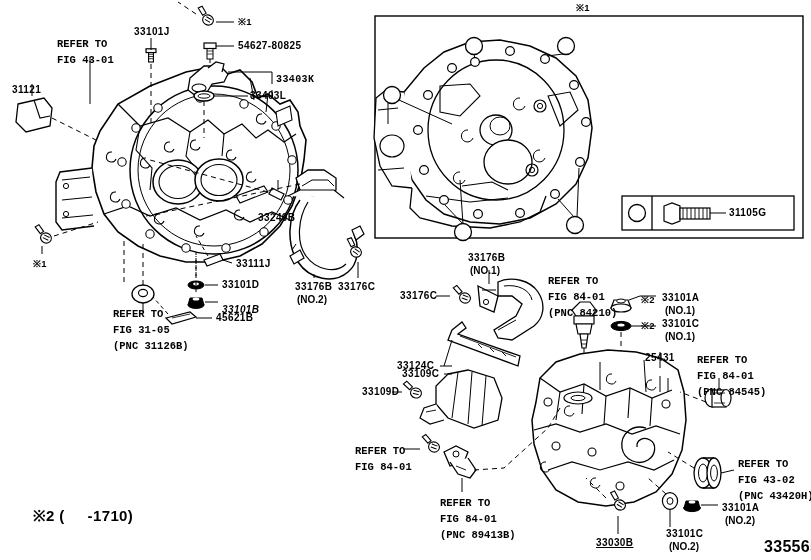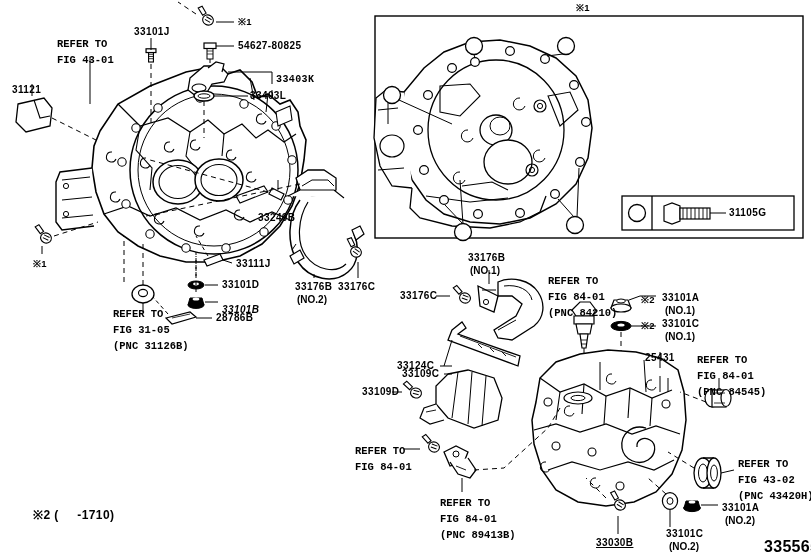--- a/index.html
+++ b/index.html
@@ -448,21 +448,21 @@
   <div class="lbl" style="left:134px;top:26px;">33101J</div>
   <div class="lbl tiny" style="left:238px;top:16px;">※1</div>
   <div class="lbl" style="left:238px;top:40px;">54627-80825</div>
   <div class="lbl" style="left:276px;top:74px;font-family:Liberation Mono, monospace;">33403K</div>
   <div class="lbl" style="left:250px;top:90px;">33403L</div>
   <div class="lbl" style="left:258px;top:164px;margin-top:48px;">33240B</div>
   <div class="lbl tiny" style="left:33px;top:258px;">※1</div>
   <div class="lbl" style="left:236px;top:258px;">33111J</div>
   <div class="lbl" style="left:222px;top:279px;">33101D</div>
   <div class="lbl" style="left:222px;top:304px;font-style:italic;">33101B</div>
-  <div class="lbl" style="left:216px;top:312px;">28786B</div>
+  <div class="lbl" style="left:216px;top:312px;">45621B</div>
   <div class="lbl mono" style="left:113px;top:306px;">REFER TO
 FIG 31-05
 (PNC 31126B)</div>
   <div class="lbl" style="left:295px;top:281px;">33176B</div>
   <div class="lbl sub" style="left:297px;top:294px;">(NO.2)</div>
   <div class="lbl" style="left:338px;top:281px;">33176C</div>
 
   <div class="lbl" style="left:729px;top:207px;text-align:right;">31105G</div>
 
   <div class="lbl" style="left:468px;top:252px;">33176B</div>
@@ -491,17 +491,17 @@
 (PNC 89413B)</div>
   <div class="lbl mono" style="left:738px;top:456px;">REFER TO
 FIG 43-02
 (PNC 43420H)</div>
   <div class="lbl" style="left:722px;top:502px;">33101A</div>
   <div class="lbl sub" style="left:725px;top:515px;">(NO.2)</div>
   <div class="lbl" style="left:666px;top:528px;">33101C</div>
   <div class="lbl sub" style="left:669px;top:541px;">(NO.2)</div>
   <div class="lbl" style="left:596px;top:537px;text-decoration:underline;">33030B</div>
 
-  <div class="lbl" style="left:33px;top:510px;font-size:12px;">※2 (     -1710)</div>
+  <div class="lbl" style="left:33px;top:510px;font-size:15px;">※2 (     -1710)</div>
   <div class="lbl did" style="left:744px;top:541px;">335565A</div>
 
 </div>
 </div>
 
 </body></html>

